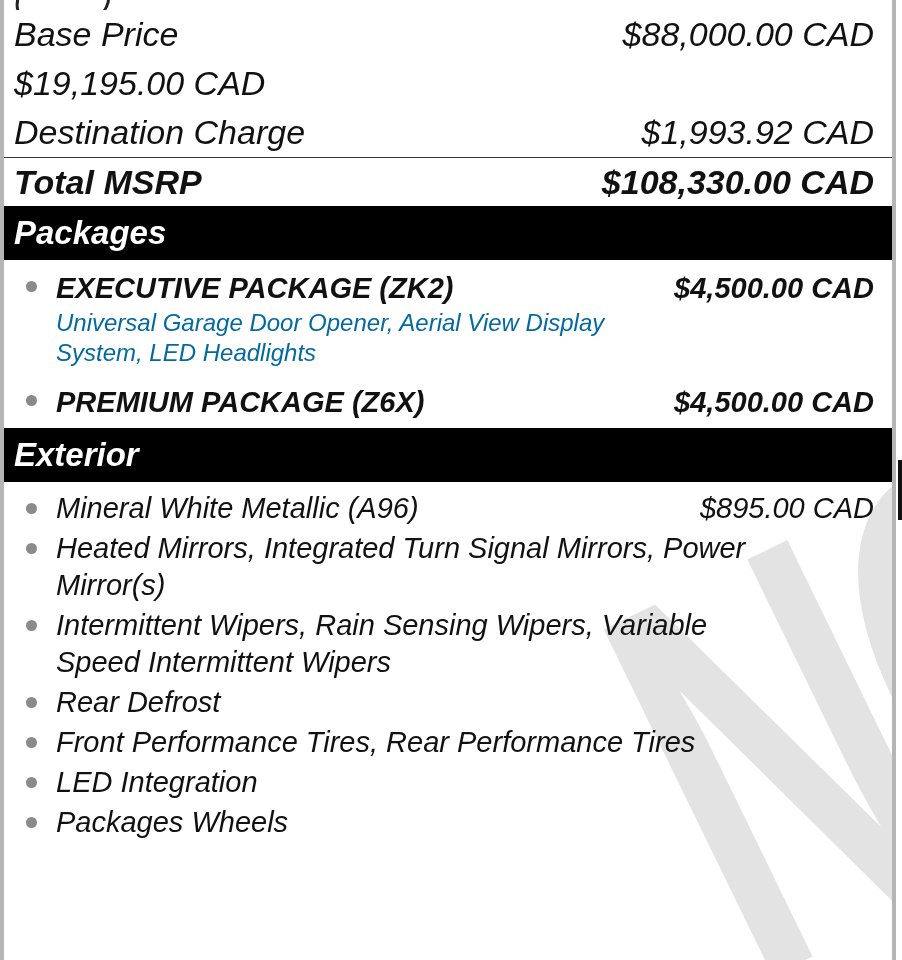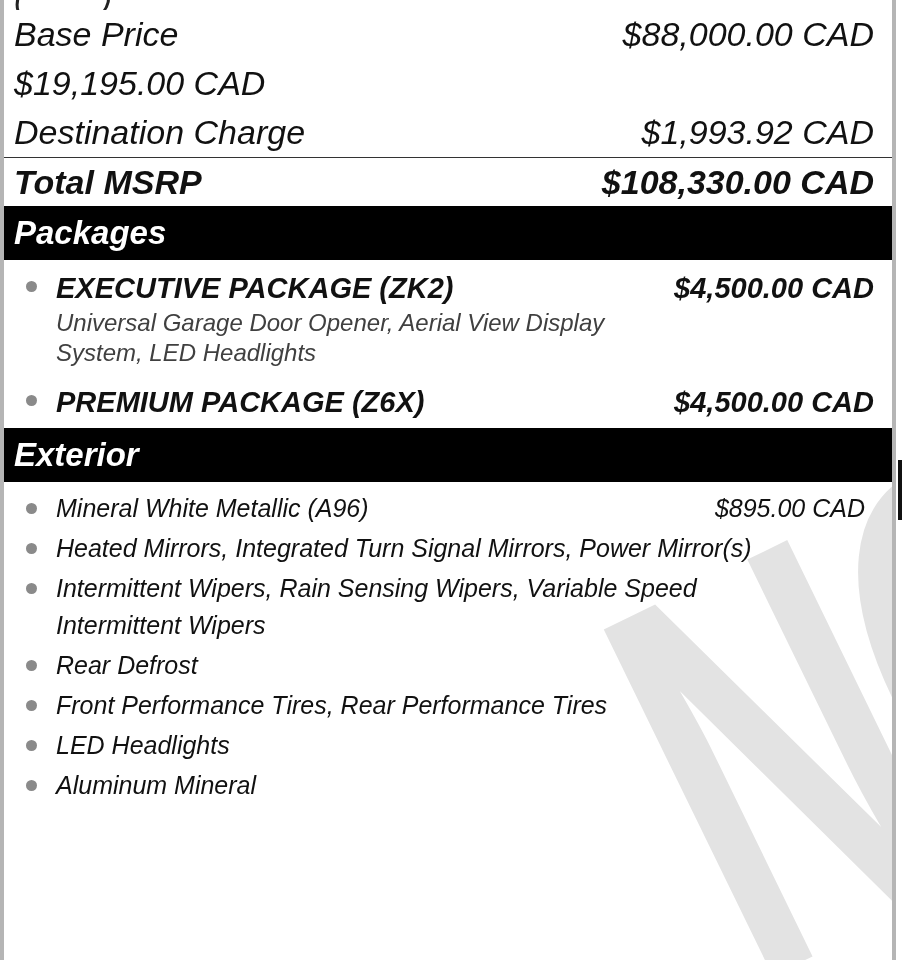--- a/index.html
+++ b/index.html
@@ -23,25 +23,25 @@
   .top-cut { height: 10px; position: relative; overflow: hidden; }
   .top-cut span { position: absolute; left: 10px; top: -22px; font-size: 34px; color: #222; }
   .row { display: flex; justify-content: space-between; align-items: center; padding: 0 18px 0 10px; font-size: 34px; height: 49px; }
   .row.total { font-weight: bold; border-top: 1.5px solid #333; height: 48px; gap: 40px; }
   .section {
     background: #000; color: #fff; font-size: 33px; height: 54px; line-height: 54px;
     padding-left: 10px; margin: 0;
   }
   .pkg { position: relative; padding: 8px 18px 6px 52px; }
   .pkg .head { display: flex; justify-content: space-between; font-size: 29px; font-weight: bold; line-height: 40px; gap: 28px; }
-  .pkg .desc { font-size: 24px; line-height: 30px; color: #404040; width: 560px; }
+  .pkg .desc { font-size: 24px; line-height: 30px; color: #0369a1; width: 560px; }
   .bullet { position: absolute; left: 22px; width: 11px; height: 11px; border-radius: 50%; background: #8a8a8a; }
   .pkg .bullet { top: 21px; }
   ul.ext { list-style: none; margin: 0; padding: 8px 0 0 0; }
-  ul.ext li { position: relative; padding: 0 27px 0 52px; font-size: 25px; line-height: 37px; margin-bottom: 3px; }
+  ul.ext li { position: relative; padding: 0 18px 0 52px; font-size: 29px; line-height: 37px; margin-bottom: 3px; }
   ul.ext li .bullet { top: 13px; }
   ul.ext li .line { display: flex; justify-content: space-between; }
   .item-text { max-width: 770px; }
 </style>
 </head>
 <body>
 
 <div class="frame">
   <div class="watermark">NOT</div>
   <div class="content">
@@ -111,25 +111,25 @@
         </li>
       <li>
           <span class="bullet"></span>
           <div class="line">
             <span class="item-text">Front Performance Tires, Rear Performance Tires</span>
           </div>
         </li>
       <li>
           <span class="bullet"></span>
           <div class="line">
-            <span class="item-text">LED Headlights</span>
+            <span class="item-text">LED Integration</span>
           </div>
         </li>
       <li>
           <span class="bullet"></span>
           <div class="line">
-            <span class="item-text">Aluminum Mineral</span>
+            <span class="item-text">Packages Wheels</span>
           </div>
         </li>
     </ul>
   </div>
 </div>
 <div class="right-edge"></div>
 
 </body></html>

